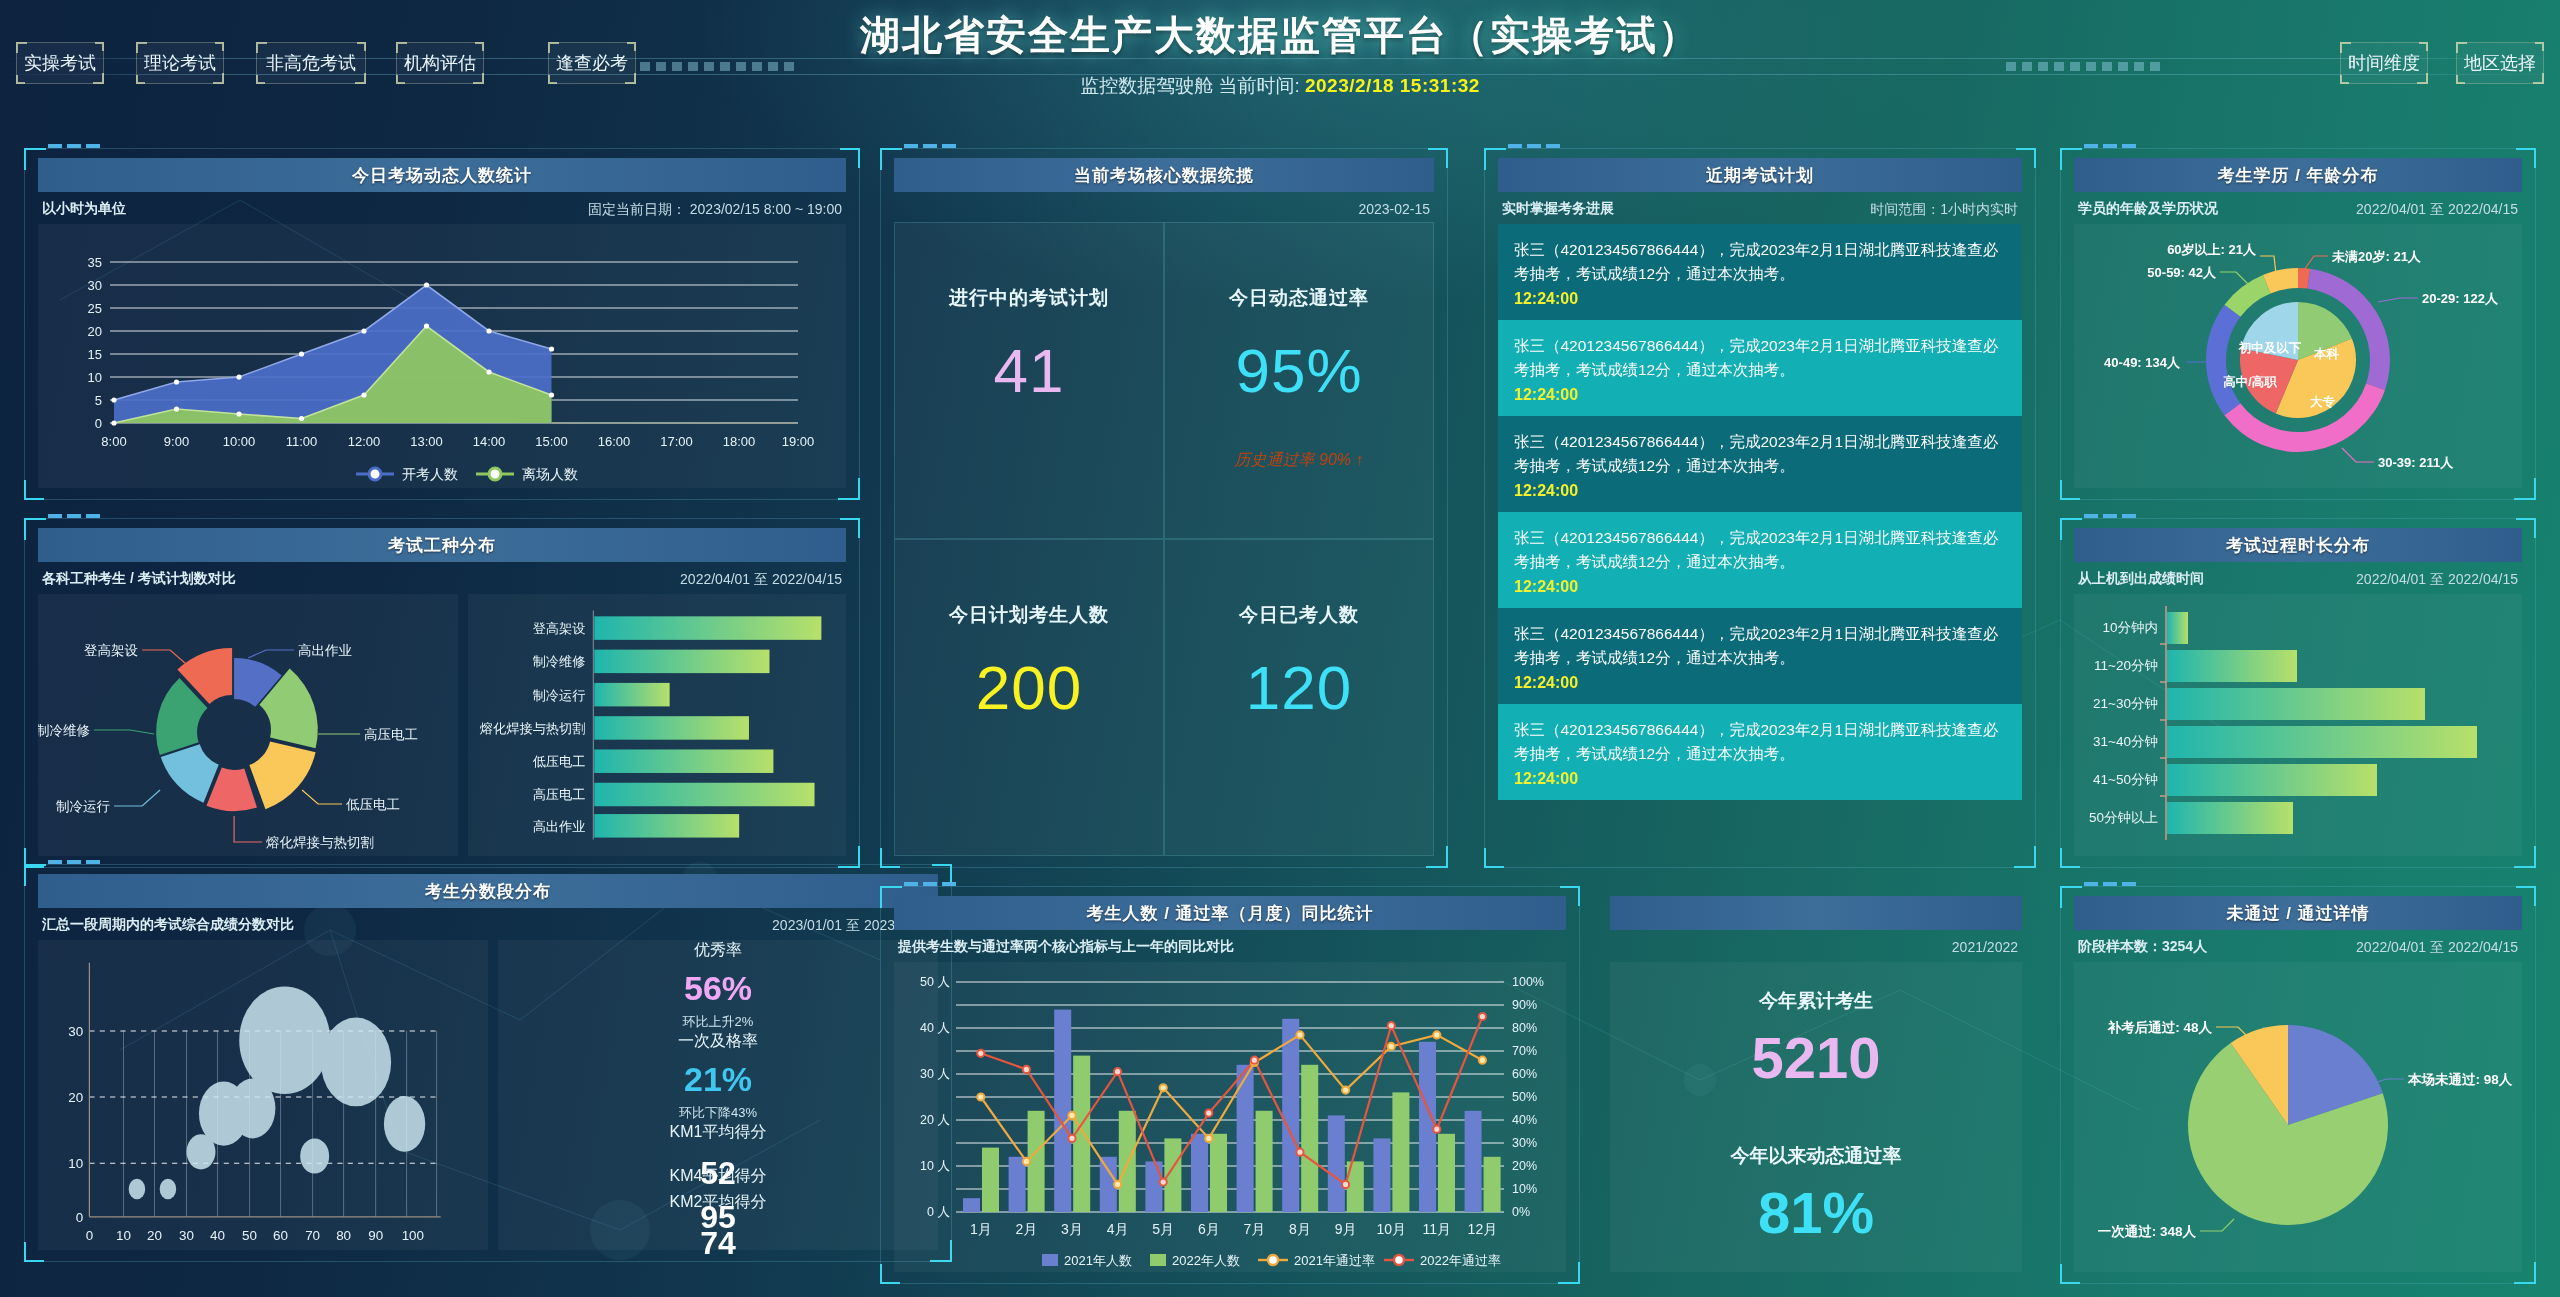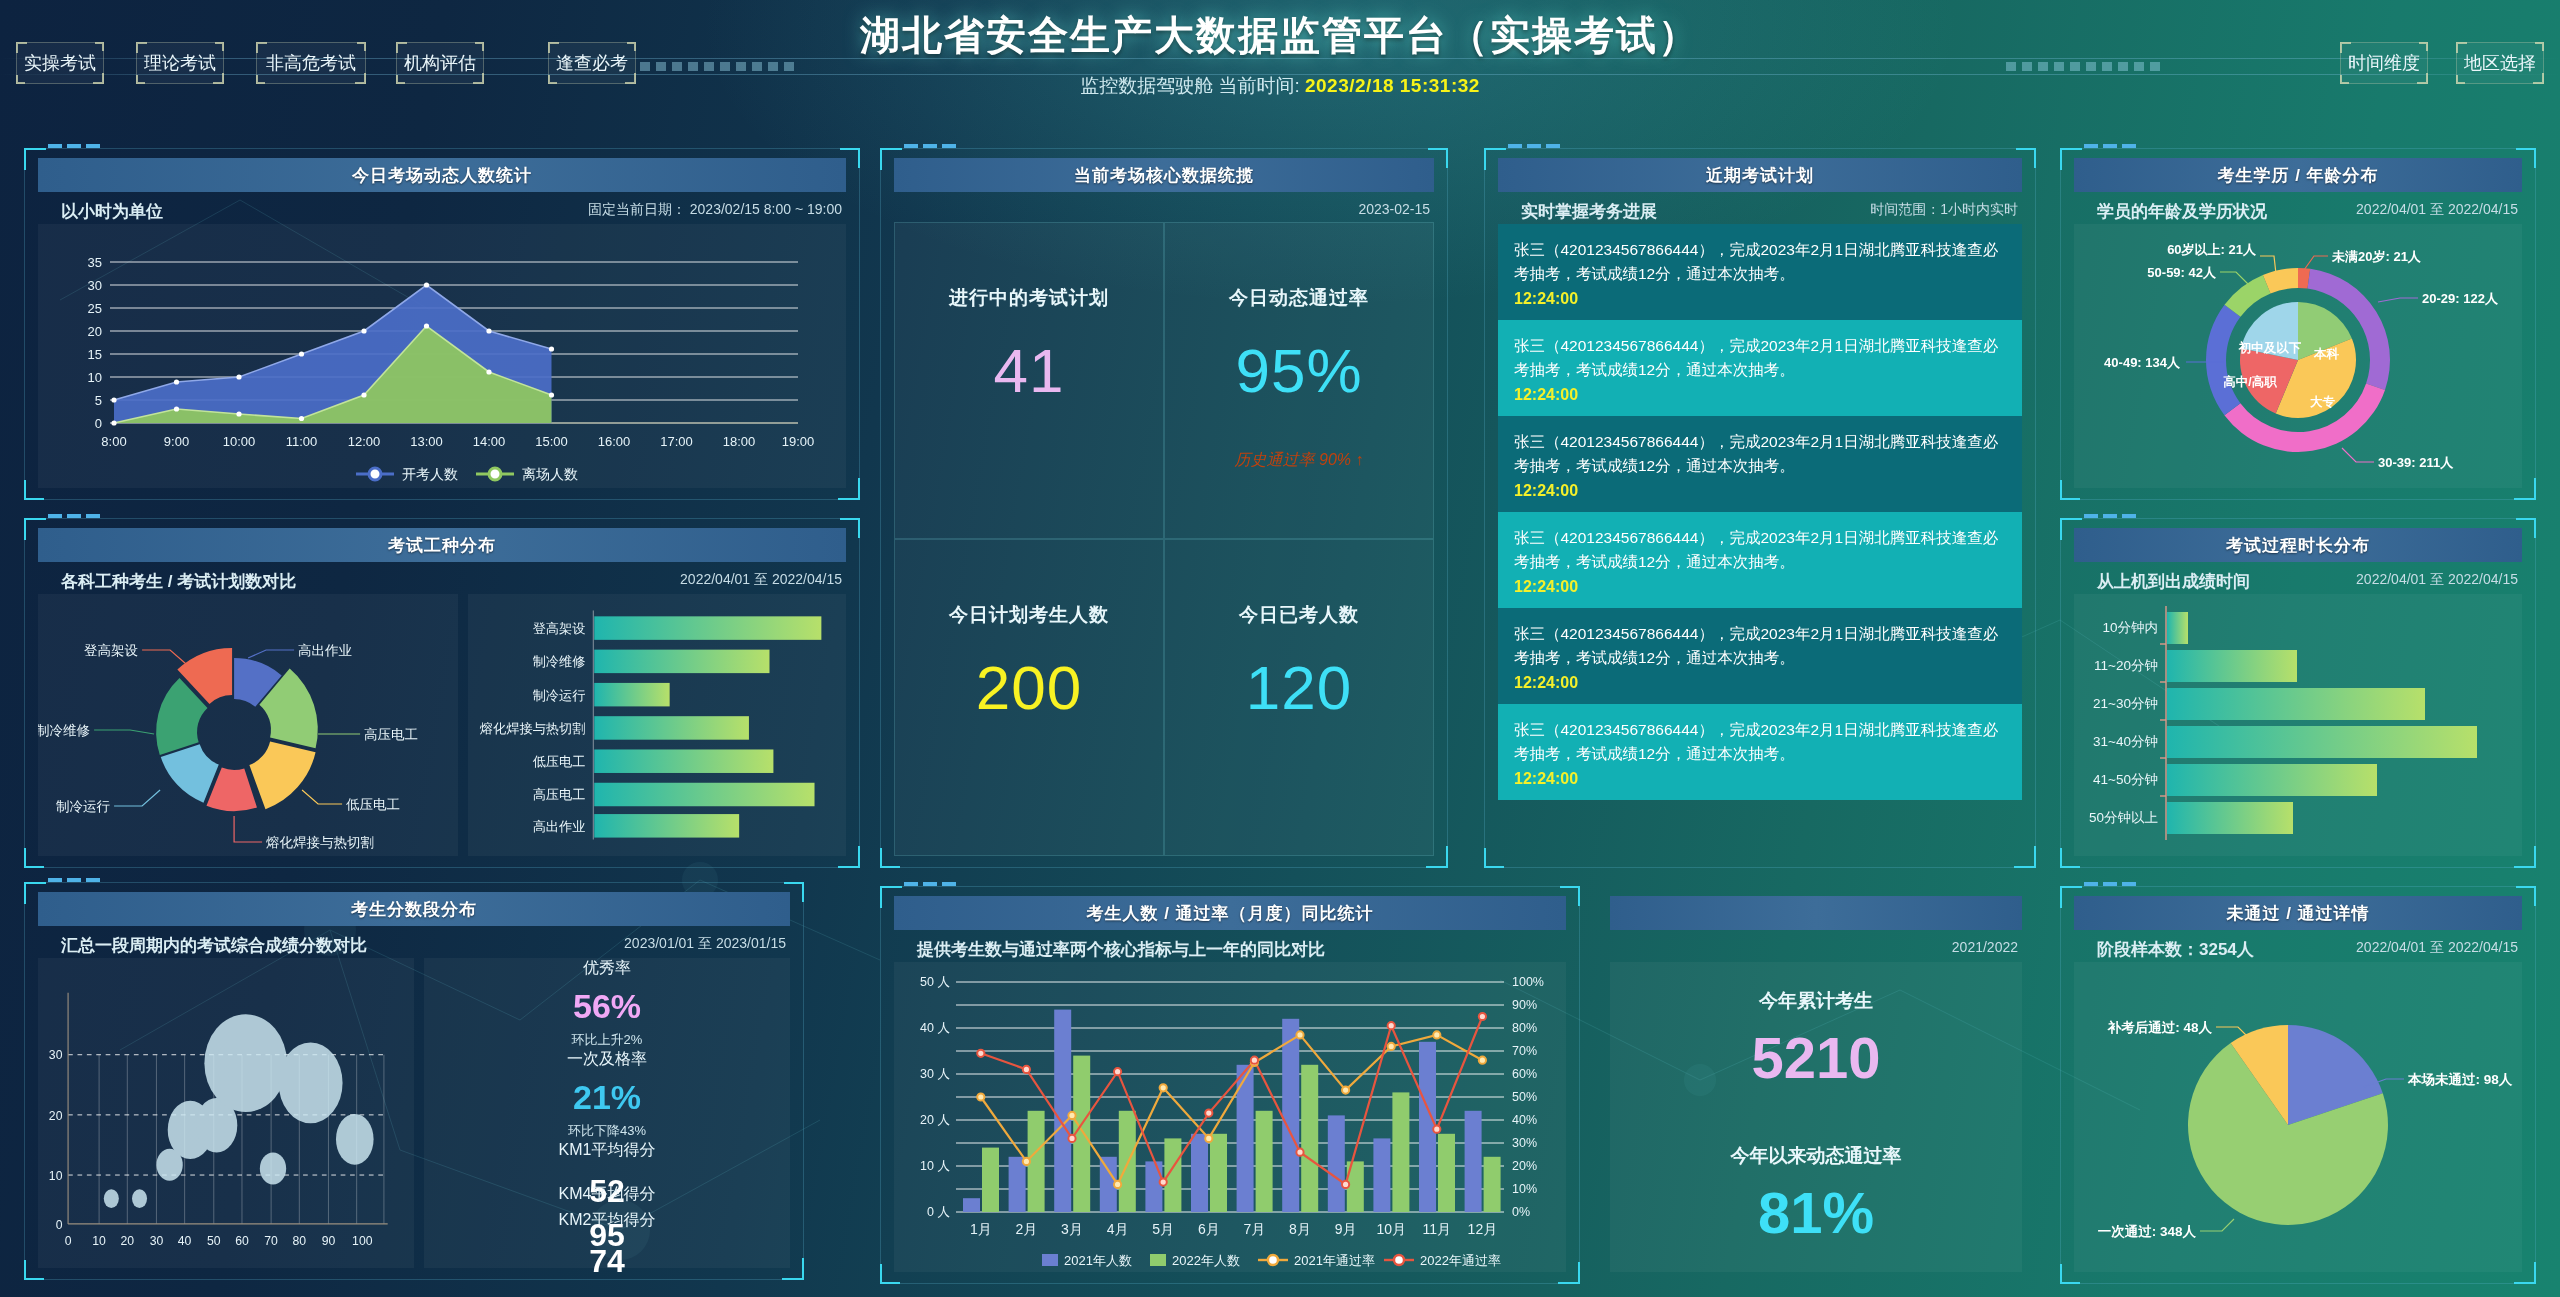--- a/index.html
+++ b/index.html
@@ -65,21 +65,21 @@
   .pdash i { width:14px; height:4px; background:#4fb3e8; display:block; }
 
   .ptitle {
     position:absolute; left:14px; right:14px; top:10px; height:34px;
     background:linear-gradient(90deg, #2f5e8c 0%, #3d6d99 50%, #2f5e8c 100%);
     display:flex; align-items:center; justify-content:center;
     font-size:17px; font-weight:bold; color:#ffffff; letter-spacing:1px;
     text-shadow:0 1px 2px rgba(0,0,0,.5);
   }
   .psub {
-    position:absolute; left:18px; top:52px; font-size:17px; color:#dbeef4; font-weight:bold;margin-left:19px;
+    position:absolute; left:18px; top:52px; font-size:14px; color:#dbeef4; font-weight:bold;
   }
   .pdate {
     position:absolute; right:18px; top:53px; font-size:14px; color:#c7dde6;
   }
   .pbody { position:absolute; left:14px; right:14px; top:76px; bottom:12px; background:rgba(255,255,255,.045); }
 
   
   .chart { width:100%; height:100%; display:block; }
 
   
@@ -364,21 +364,21 @@
           <text x="120" y="139">熔化焊接与热切割</text>
           <text x="120" y="173">低压电工</text>
           <text x="120" y="207">高压电工</text>
           <text x="120" y="239">高出作业</text>
         </g>
       </svg>
     </div>
   </div>
 </div>
 
-<div class="panel" style="left:24px; top:882px; width:780px; height:398px;">
+<div class="panel" style="left:24px; top:864px; width:928px; height:398px;">
   <div class="pbox">
       <span class="pc2"></span>
       <span class="pc3"></span>
     </div>
   <div class="pdash">
       <i></i>
       <i></i>
       <i></i>
     </div>
   <div class="ptitle">考生分数段分布</div>

